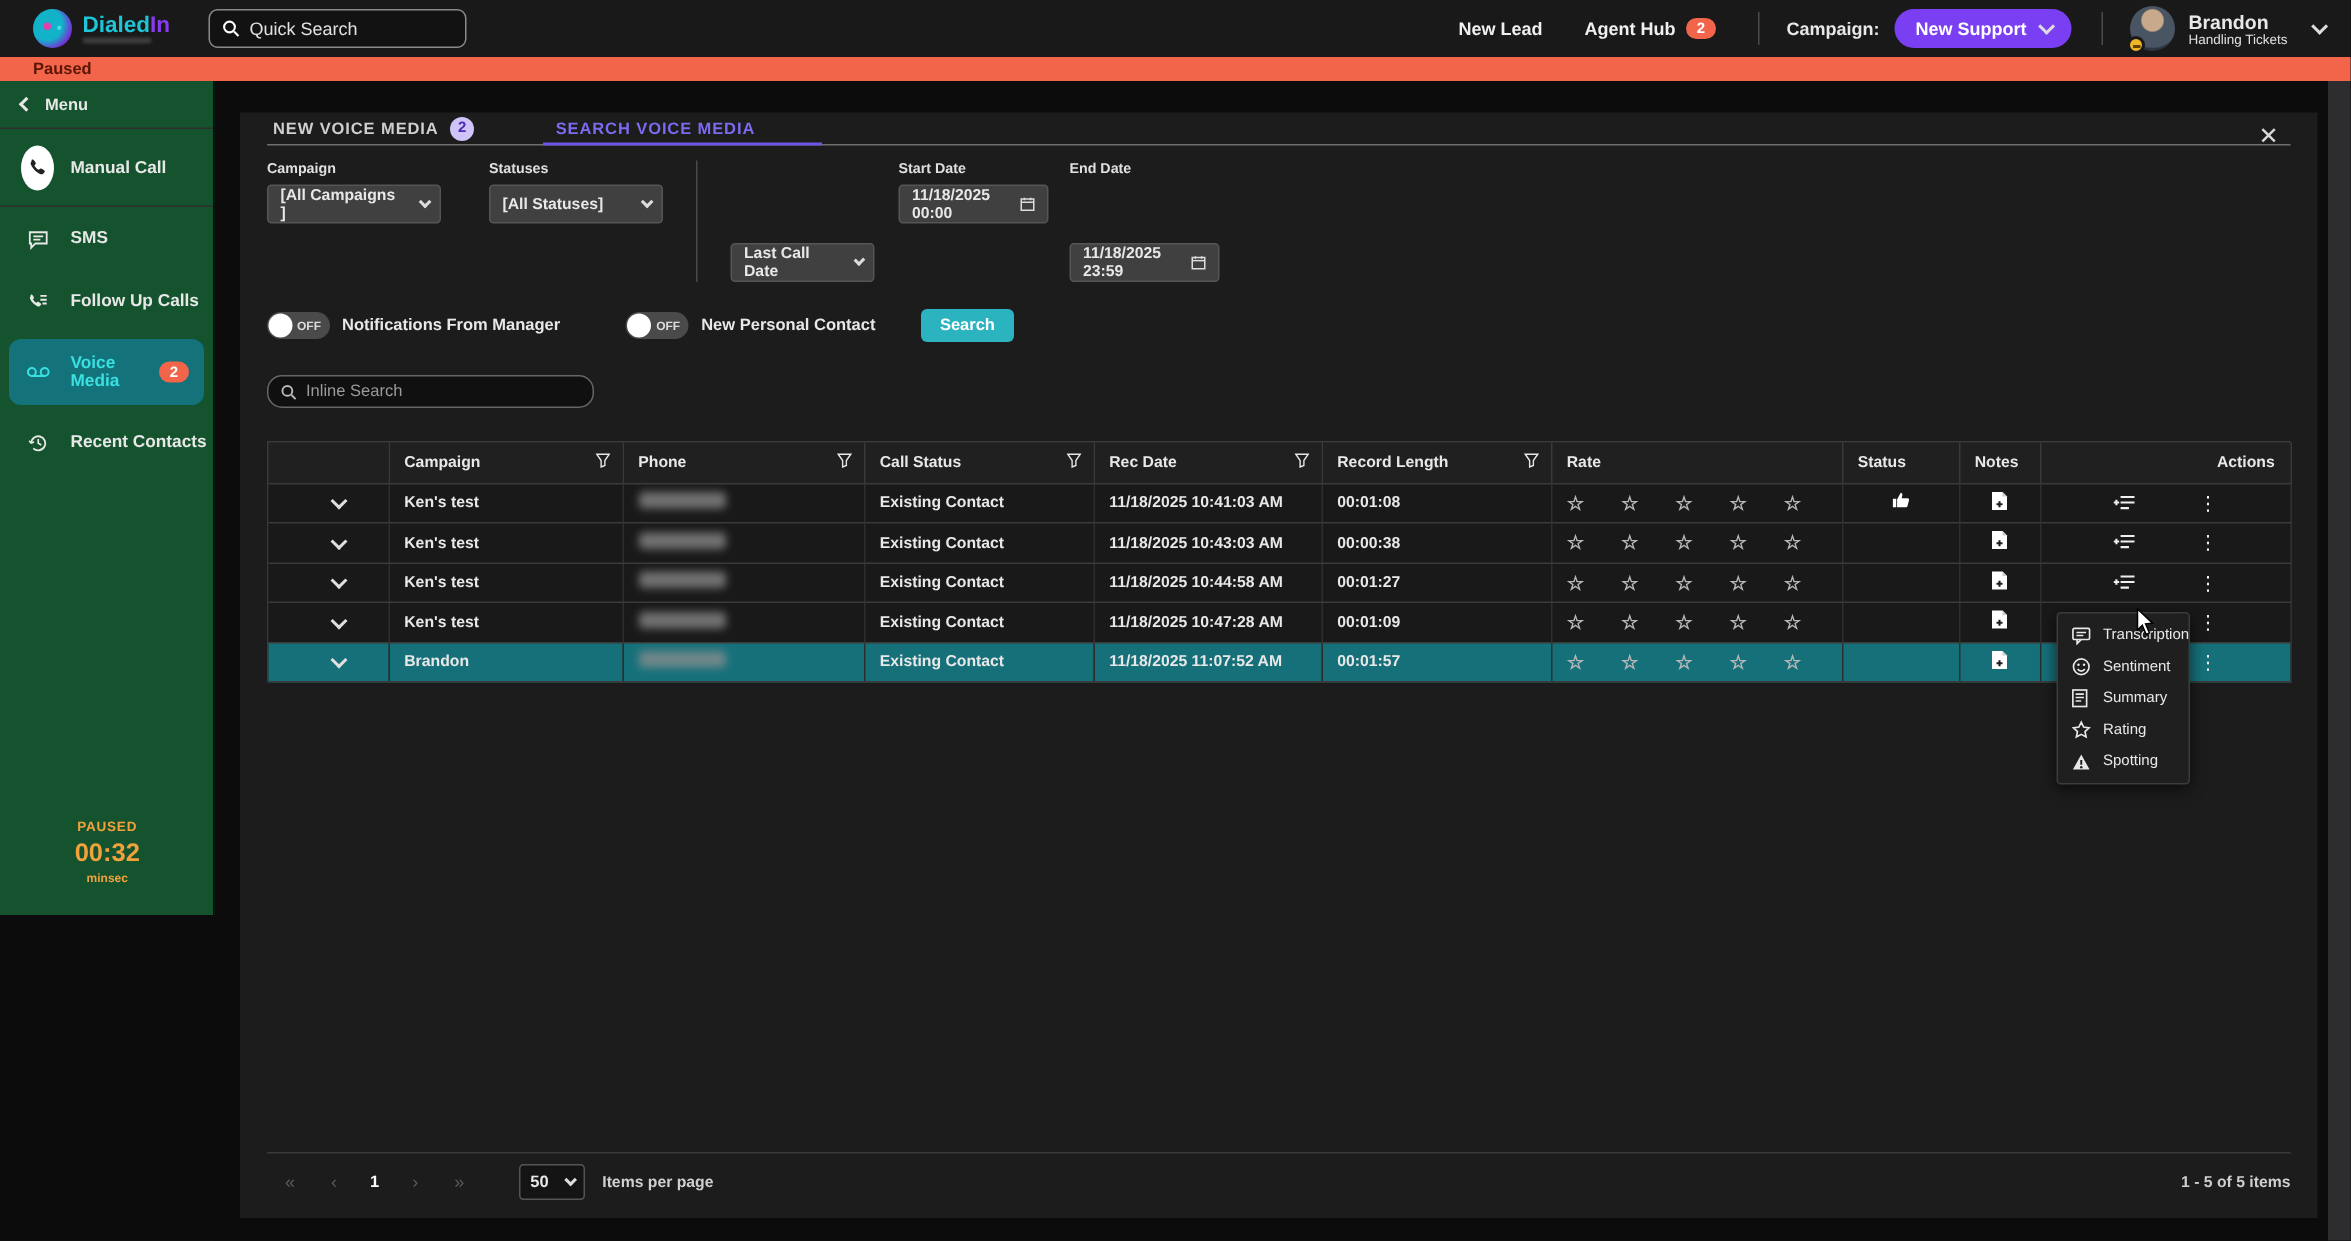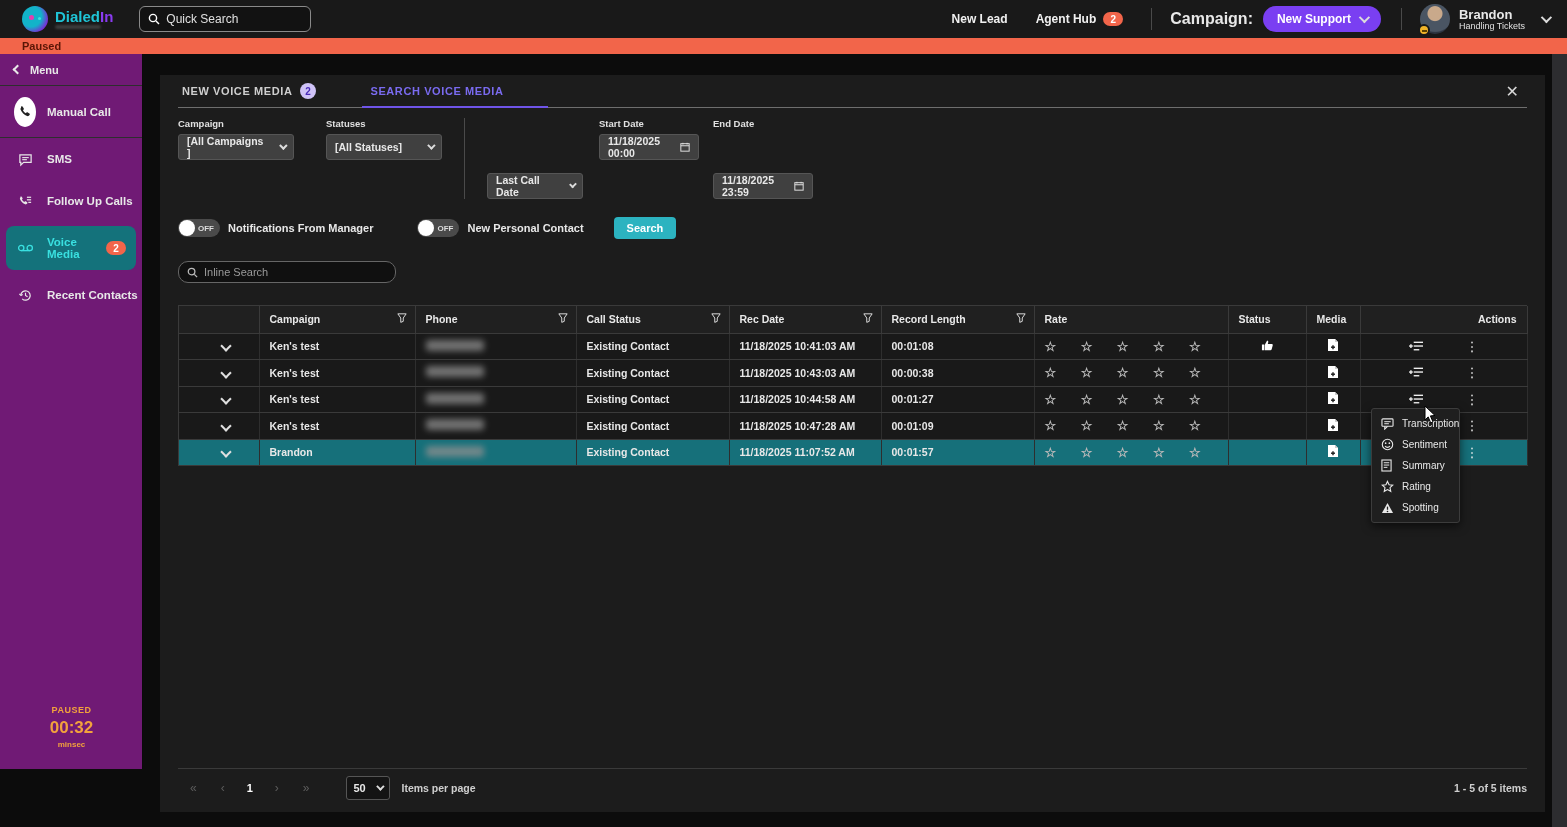--- a/index.html
+++ b/index.html
@@ -23,21 +23,21 @@
   .quick-search input { background:transparent; border:0; outline:0; color:#e8e8e8;
     font-size:12px; width:100%; margin-left:6px; font-family:inherit; }
   .quick-search input::placeholder { color:#e0e0e0; }
   .top-right { margin-left:auto; display:flex; align-items:center; height:100%; }
   .top-link { font-size:12px; font-weight:bold; color:#f0f0f0; margin-right:28px; cursor:pointer;
     display:flex; align-items:center; }
   .badge-orange { background:#f2654a; color:#fff; font-size:10px; font-weight:bold;
     min-width:20px; height:14px; border-radius:8px; display:inline-flex; align-items:center;
     justify-content:center; margin-left:7px; padding:0 5px; }
   .v-div { width:1px; height:22px; background:#4a4a4a; margin:0 18px 0 0; }
-  .campaign-label { font-size:16px; font-weight:bold; margin-right:10px; }
+  .campaign-label { font-size:12px; font-weight:bold; margin-right:10px; }
   .btn-purple { background:#7a3ff2; color:#fff; border:0; border-radius:14px; height:26px;
     padding:0 14px; font-size:12px; font-weight:bold; display:flex; align-items:center; cursor:pointer;
     font-family:inherit; }
   .btn-purple .chev { margin-left:8px; }
   .user-box { display:flex; align-items:center; margin:0 18px 0 0; }
   .avatar { width:30px; height:30px; border-radius:50%; background:#6b7482;
     position:relative; margin-right:9px;
     background:radial-gradient(circle at 50% 32%, #c9a98b 0 7px, #4a5563 8px 70%, #2c3440 75%); }
   .avatar-status { position:absolute; left:-2px; bottom:-2px; width:12px; height:12px;
     border-radius:50%; background:#f0b429; border:2px solid #191919; }
@@ -46,22 +46,22 @@
   .user-status { font-size:9px; color:#e0e0e0; }
   .chev { width:8px; height:8px; border-right:2px solid #dcdcdc; border-bottom:2px solid #dcdcdc;
     transform:rotate(45deg) translateY(-2px); display:inline-block; }
 
   
   .paused-bar { position:absolute; left:0; top:38px; width:1567px; height:16px;
     background:#f2654a; font-size:11px; font-weight:bold; color:#5a1505;
     display:flex; align-items:center; padding-left:22px; z-index:29; }
 
   
-  .sidebar { position:absolute; left:0; top:54px; width:143px; height:715px;
-    background:#701a75; border-right:1px solid #0a0a0a; z-index:20; }
+  .sidebar { position:absolute; left:0; top:54px; width:143px; height:556px;
+    background:#14532d; border-right:1px solid #0a0a0a; z-index:20; }
   .menu-head { height:32px; display:flex; align-items:center; padding-left:14px;
     font-size:11px; font-weight:bold; border-bottom:1px solid #2e2e2e; cursor:pointer; }
   .menu-head .back { width:7px; height:7px; border-left:2px solid #e8e8e8; border-bottom:2px solid #e8e8e8;
     transform:rotate(45deg); margin-right:9px; }
   .side-item { display:flex; align-items:center; height:42px; padding-left:14px;
     font-size:11.5px; font-weight:bold; cursor:pointer; color:#e8e8e8; position:relative; }
   .side-item .ic { width:22px; height:22px; display:flex; align-items:center; justify-content:center;
     margin-right:11px; color:#e8e8e8; flex:0 0 22px; }
   .side-item.manual { height:52px; border-bottom:1px solid #2e2e2e; }
   .side-item.manual .ic { width:30px; height:30px; background:#fff; border-radius:50%; color:#222; }
@@ -74,21 +74,21 @@
   .timer .t-time { font-size:17px; font-weight:bold; margin:3px 0 2px; }
   .timer .t-units { font-size:8px; font-weight:bold; display:flex; justify-content:center; }
 
   
   .main-bg { position:absolute; left:143px; top:54px; right:0; bottom:0; background:#0c0c0c; }
   .edge-scrollbar { position:absolute; right:0; top:38px; width:15px; bottom:0; background:#2d2d30; z-index:25; }
   .panel { position:absolute; left:160px; top:75px; width:1385px; height:737px;
     background:#1c1c1c; z-index:10; padding:0 18px; }
 
   
-  .tabs { height:33px; display:flex; align-items:center; border-bottom:1px solid #6e6e6e; position:relative; }
+  .tabs { height:22px; display:flex; align-items:center; border-bottom:1px solid #6e6e6e; position:relative; }
   .tab { font-size:11px; font-weight:bold; letter-spacing:.6px; color:#cfcfcf; margin-right:46px;
     display:flex; align-items:center; height:100%; cursor:pointer; position:relative; padding:0 4px; }
   .tab .badge-lav { background:#cfc3f7; color:#4a2bb8; font-size:10px; font-weight:bold; width:16px;
     height:16px; border-radius:50%; display:inline-flex; align-items:center; justify-content:center; margin-left:8px; }
   .tab.active { color:#7a6bf0; }
   .tab.active::after { content:""; position:absolute; left:-4px; right:-40px; bottom:-1px; height:2px; background:#6f54e8; }
   .panel-close { position:absolute; right:8px; top:9px; font-size:16px; color:#d8d8d8; cursor:pointer;
     background:none; border:0; line-height:1; font-family:inherit; }
 
   
@@ -417,21 +417,21 @@
                 </svg>
               </span></th>
           <th><span>Record Length</span>
             <span class="filter-ic">
                 <svg width="10" height="10" viewBox="0 0 12 12">
                   <path d="M1 1h10L7.5 6v4l-3 1.2V6z" fill="none" stroke="#e8e8e8" stroke-width="1.1"></path>
                 </svg>
               </span></th>
           <th><span>Rate</span></th>
           <th class="c-status"><span>Status</span></th>
-          <th class="c-notes"><span>Media</span></th>
+          <th class="c-notes"><span>Notes</span></th>
           <th class="c-actions"><span>Actions</span></th>
         </tr>
       </thead>
       <tbody id="grid-body">
           <tr>
             <td class="cell-center"><span class="expand-chev"></span></td>
             <td>Ken's test</td>
             <td><span class="phone-blur"></span></td>
             <td>Existing Contact</td>
             <td>11/18/2025 10:41:03 AM</td>

